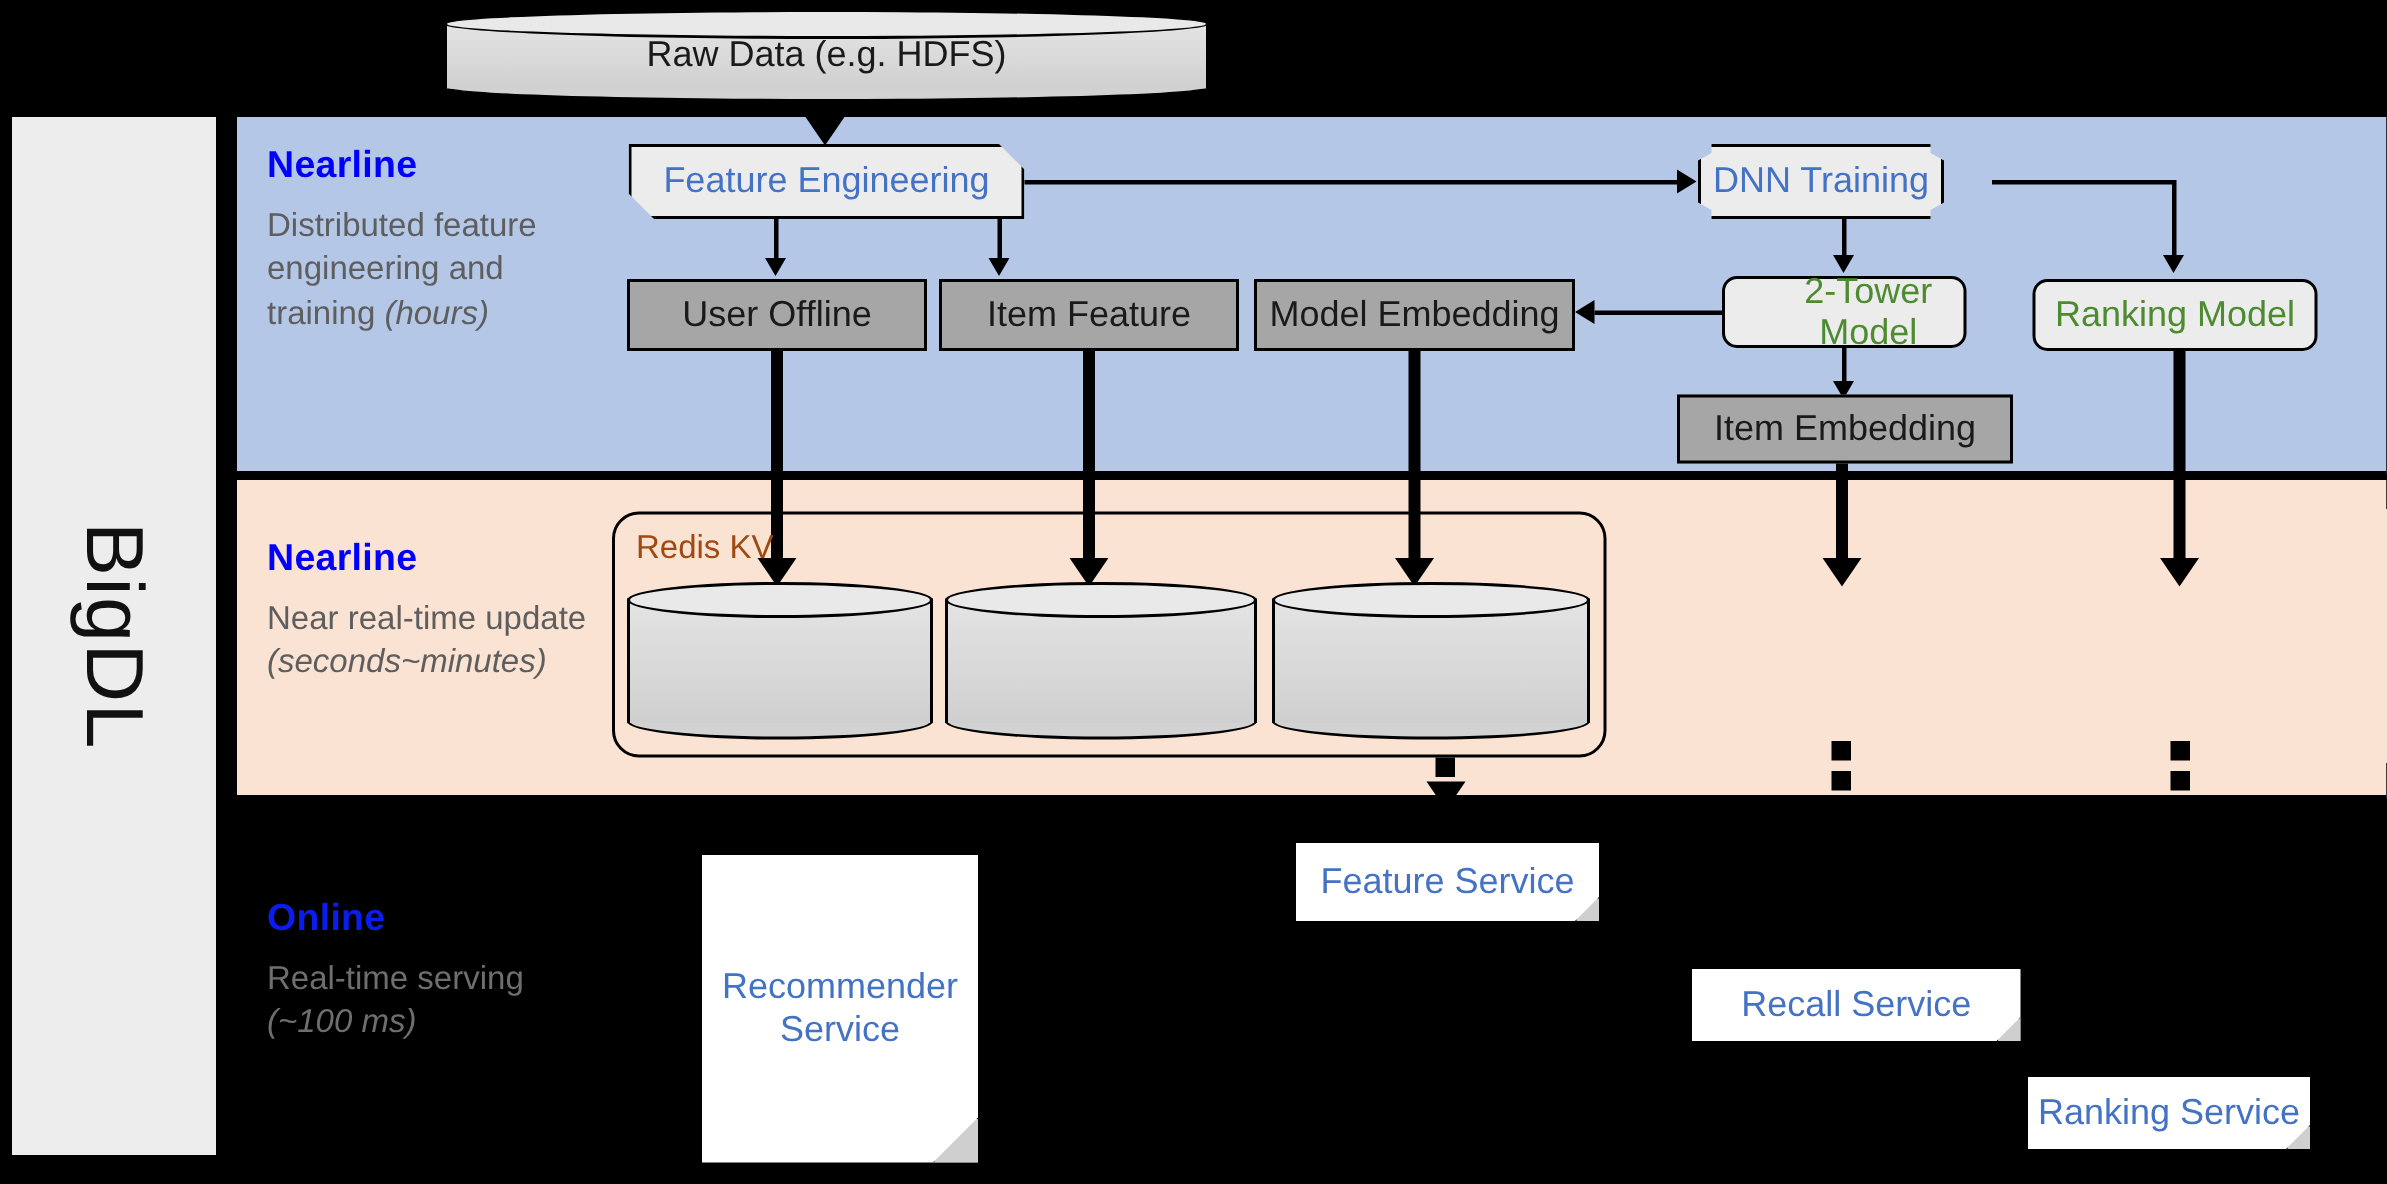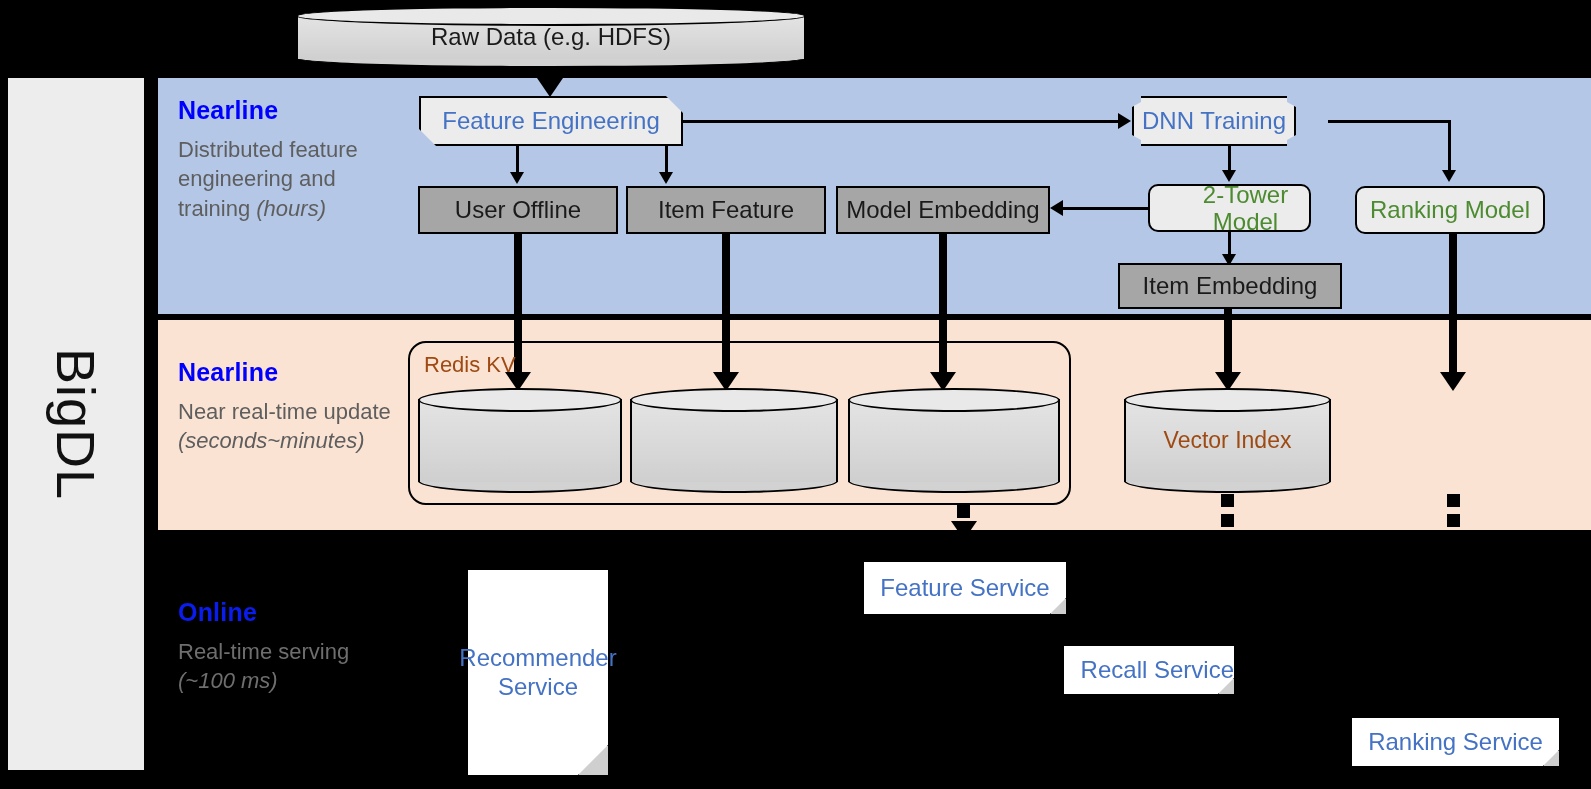--- a/index.html
+++ b/index.html
@@ -264,49 +264,43 @@
     <div class="bot"></div>
     <div class="body"></div>
     <div class="top"></div>
   </div>
   <div class="cyl" style="left:848px; top:388px; width:212px; height:105px;">
     <div class="bot"></div>
     <div class="body"></div>
     <div class="top"></div>
   </div>
 
-  <div class="cyl" style="left:1124px; top:388px; width:207px; height:105px;">
-    <div class="bot"></div>
-    <div class="body"></div>
-    <div class="top"></div>
-    <div class="cyl-label">Vector Index</div>
-  </div>
 
   <div class="dash-sq" style="left:957px; top:505px;"></div>
   <div class="arrow-dn-thick" style="left:951px; top:521px;"></div>
 
   <div class="dash-sq" style="left:1221px; top:494px;"></div>
   <div class="dash-sq" style="left:1221px; top:514px;"></div>
 
   <div class="dash-sq" style="left:1447px; top:494px;"></div>
   <div class="dash-sq" style="left:1447px; top:514px;"></div>
 
-  <div class="doc big" id="n-recsvc" style="left:468px; top:570px; width:140px; height:205px;justify-content:center;">
+  <div class="doc big" id="n-recsvc" style="left:468px; top:570px; width:184px; height:205px;justify-content:center;">
     <span>Recommender Service</span>
     <span class="fold"></span>
   </div>
 
   <div class="doc" id="n-featsvc" style="left:864px; top:562px; width:202px; height:52px;">
     <span>Feature Service</span>
     <span class="fold"></span>
   </div>
 
-  <div class="doc" id="n-recallsvc" style="left:1064px; top:646px; width:170px; height:48px;justify-content:flex-end;">
+  <div class="doc" id="n-recallsvc" style="left:1128px; top:646px; width:219px; height:48px;">
     <span>Recall Service</span>
     <span class="fold"></span>
   </div>
 
-  <div class="doc" id="n-ranksvc" style="left:1352px; top:718px; width:207px; height:48px;">
+  <div class="doc" id="n-ranksvc" style="left:1352px; top:718px; width:188px; height:48px;">
     <span>Ranking Service</span>
     <span class="fold"></span>
   </div>
 
 </div>
 
 </body></html>

